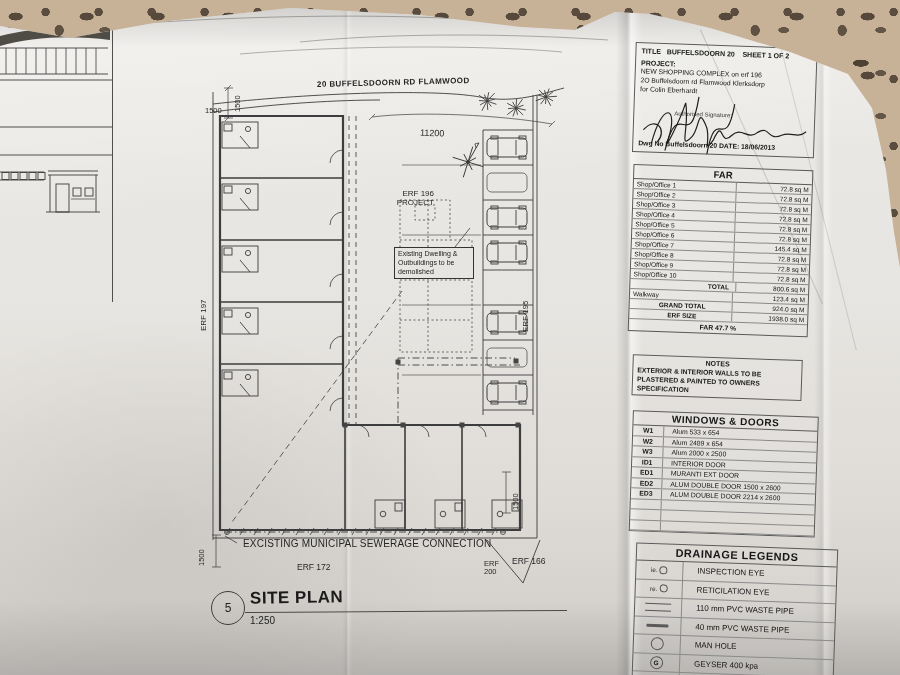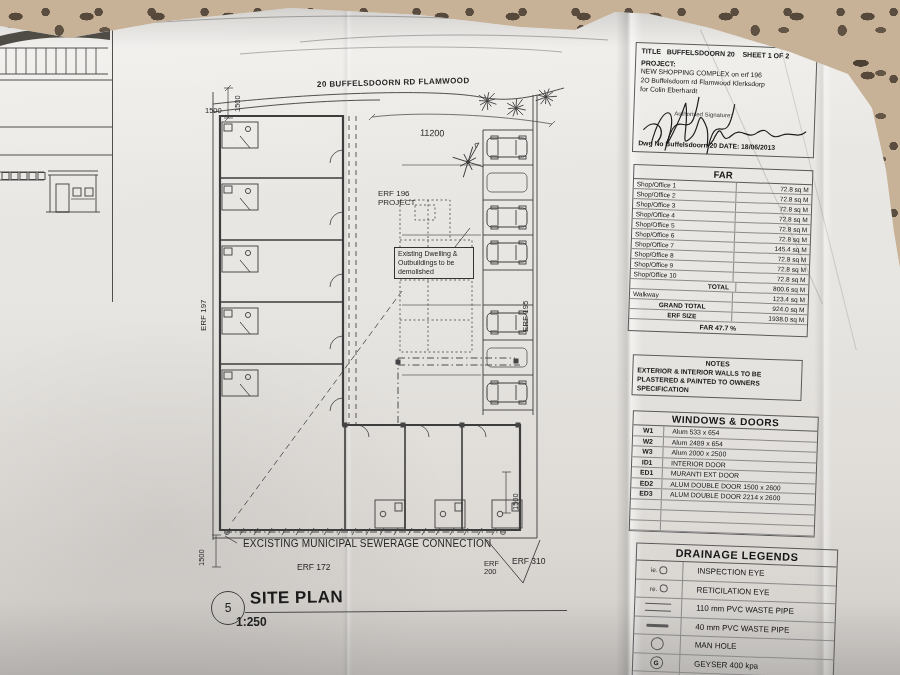--- a/index.html
+++ b/index.html
@@ -71,21 +71,21 @@
 .drain .c2{flex:1;text-align:left;padding-left:14px}
 .sym-circle{display:inline-block;border:1px solid #555;border-radius:50%}
 .sym-txt{font-size:6.5px;color:#333}
 .sym-dline{width:26px;height:6px;border-top:1.4px solid #555;border-bottom:1.4px solid #555}
 .sym-sline{width:22px;height:3px;background:#5a5a5a;border-radius:1px}
 .sym-g{width:11px;height:11px;border:1.2px solid #555;border-radius:50%;font-size:6.5px;line-height:11px;text-align:center;font-weight:600}
 
 .sp-circle{position:absolute;left:211px;top:591px;width:32px;height:32px;border:1.2px solid #3f3f3f;border-radius:50%;text-align:center;line-height:32px;font-size:12px;color:#222}
 .sp-title{position:absolute;left:250px;top:588px;font-size:17px;font-weight:600;letter-spacing:.5px;color:#1b1b1b;transform:rotate(-1deg)}
 .sp-underline{position:absolute;left:245px;top:611px;width:322px;height:1.2px;background:#4a4a4a;transform:rotate(-.4deg)}
-.sp-scale{position:absolute;left:236px;top:615px;font-size:12px;font-weight:700;color:#222}
+.sp-scale{position:absolute;left:250px;top:615px;font-size:10px;font-weight:400;color:#222}
 </style>
 </head>
 <body>
 
 <div class="fabric"></div>
 
 <div class="paper">
   <div class="crease cr-top"></div>
   <div class="crease cr-v1"></div>
   <div class="crease cr-v2"></div>
@@ -358,32 +358,32 @@
       </g>
     </g>
   </svg>
 
   <div class="lbl" style="left:317px;top:79px;font-size:8px;font-weight:600;letter-spacing:.4px;transform:rotate(-1.5deg)">20 BUFFELSDOORN RD FLAMWOOD</div>
   <div class="lbl" style="left:420px;top:128px;font-size:9px;transform:rotate(2deg)">11200</div>
   <div class="lbl rot" style="left:234px;top:112px;font-size:7.5px">1500</div>
   <div class="lbl" style="left:205px;top:107px;font-size:7.5px">1500</div>
   <div class="lbl rot" style="left:198px;top:566px;font-size:7.5px">1500</div>
   <div class="lbl rot" style="left:512px;top:510px;font-size:7.5px">1500</div>
-  <div class="lbl" style="left:378px;top:190px;font-size:8px;text-align:left;width:56px">
+  <div class="lbl" style="left:378px;top:190px;font-size:8px;text-align:right;width:56px">
     <div>ERF 196</div>
     <div>PROJECT</div>
   </div>
   <div class="lbl rot" style="left:200px;top:331px;font-size:8px">ERF 197</div>
   <div class="lbl rot" style="left:522px;top:332px;font-size:8px">ERF 195</div>
   <div class="lbl" style="left:297px;top:563px;font-size:8.5px">ERF 172</div>
   <div class="lbl" style="left:484px;top:560px;font-size:7.5px;">
     <div>ERF</div>
     <div>200</div>
   </div>
-  <div class="lbl" style="left:512px;top:557px;font-size:8.5px">ERF 310</div>
+  <div class="lbl" style="left:512px;top:557px;font-size:8.5px">ERF 166</div>
   <div class="demobox">
       <div class="line">Existing Dwelling &amp;</div>
       <div class="line">Outbuildings to be</div>
       <div class="line">demolished</div>
     </div>
   <div class="lbl" style="left:243px;top:538px;font-size:10px;letter-spacing:.2px">EXCISTING MUNICIPAL SEWERAGE CONNECTION</div>
   <div class="sp-circle">5</div>
   <div class="sp-title">SITE PLAN</div>
   <div class="sp-underline"></div>
   <div class="sp-scale">1:250</div>

